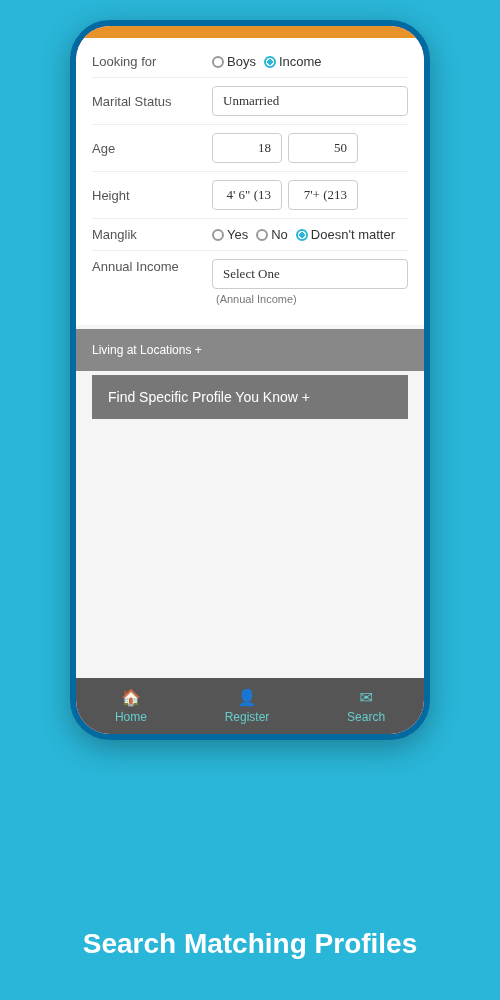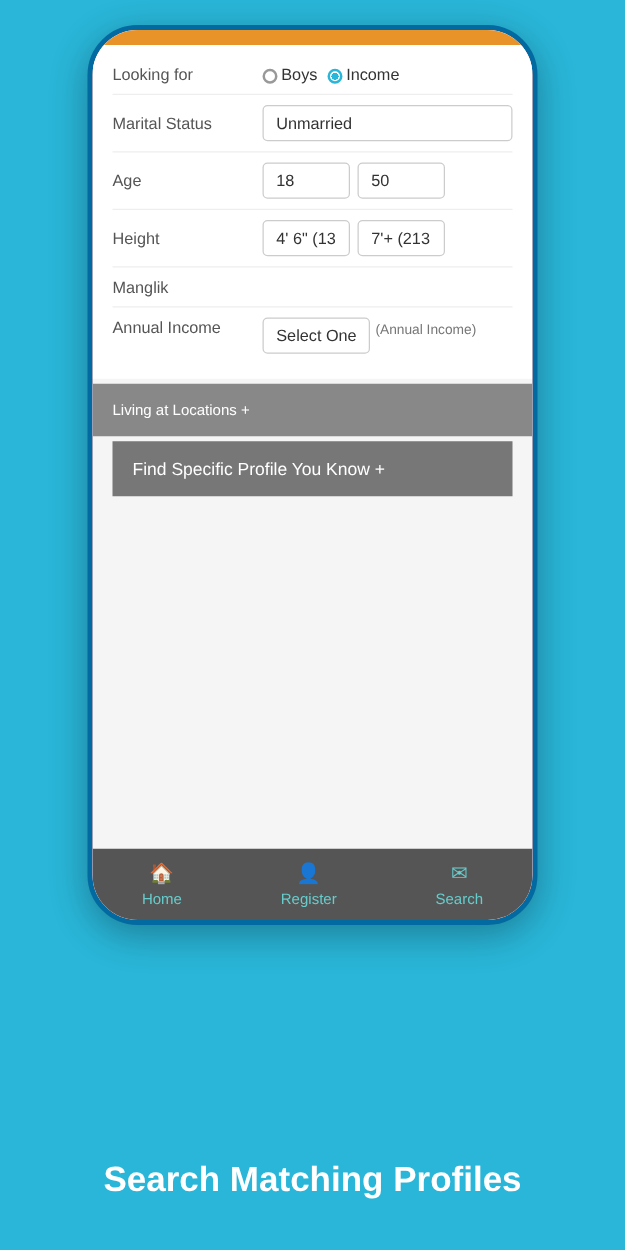--- a/index.html
+++ b/index.html
@@ -21,25 +21,25 @@
     }
 
     
     .phone-shell {
       position: absolute;
       top: 20px;
       left: 50%;
       transform: translateX(-50%);
       width: 360px;
       height: 720px;
-      background: #fca5a5;
+      background: #ec4899;
       border-radius: 40px;
       box-shadow: 0 8px 30px rgba(0,0,0,0.3);
       overflow: hidden;
-      border: 4px solid #0369a1;
+      border: 6px solid #0369a1;
     }
 
     .phone-inner {
       width: 100%;
       height: 100%;
       background: #f5f5f5;
       border-radius: 32px;
       overflow: hidden;
       display: flex;
       flex-direction: column;
@@ -86,41 +86,42 @@
       gap: 6px;
     }
 
     .field-box {
       background: #fff;
       border: 1px solid #ccc;
       border-radius: 4px;
       padding: 6px 10px;
       font-size: 13px;
       color: #333;
+      font-family: Liberation Serif, serif;
     }
 
     .field-box.full {
       flex: 1;
     }
 
     .field-box.small {
       width: 70px;
-      text-align: left;
+      text-align: right;
     }
 
     .radio-group {
       display: flex;
       align-items: center;
       gap: 8px;
       flex-wrap: wrap;
     }
 
     .radio-label {
       display: flex;
-      align-items: flex-end;
+      align-items: center;
       gap: 3px;
       font-size: 13px;
       color: #333;
     }
 
     .radio-circle {
       width: 12px;
       height: 12px;
       border-radius: 50%;
       border: 2px solid #999;
@@ -136,21 +137,21 @@
     
     .income-row {
       display: flex;
       align-items: flex-start;
       padding: 8px 0;
     }
 
     .income-field {
       flex: 1;
       display: flex;
-      flex-direction: row;
+      flex-direction: column;
     }
 
     .income-subtext {
       font-size: 11px;
       color: #777;
       margin-top: 4px;
       padding-left: 4px;
     }
 
     
@@ -281,20 +282,34 @@
             <div class="form-row">
               <div class="label">Height</div>
               <div class="field-group">
                 <div class="field-box small">4' 6" (13</div>
                 <div class="field-box small">7'+ (213</div>
               </div>
             </div>
 
             <div class="form-row">
               <div class="label">Manglik</div>
+              <div class="field-group radio-group">
+                <label class="radio-label">
+                  <span class="radio-circle"></span>
+                  <span>Yes</span>
+                </label>
+                <label class="radio-label">
+                  <span class="radio-circle"></span>
+                  <span>No</span>
+                </label>
+                <label class="radio-label">
+                  <span class="radio-circle selected"></span>
+                  <span>Doesn't matter</span>
+                </label>
+              </div>
             </div>
 
 
             <div class="income-row">
               <div class="label">Annual Income</div>
               <div class="income-field">
                 <div class="field-box">Select One</div>
                 <div class="income-subtext">(Annual Income)</div>
               </div>
             </div>

